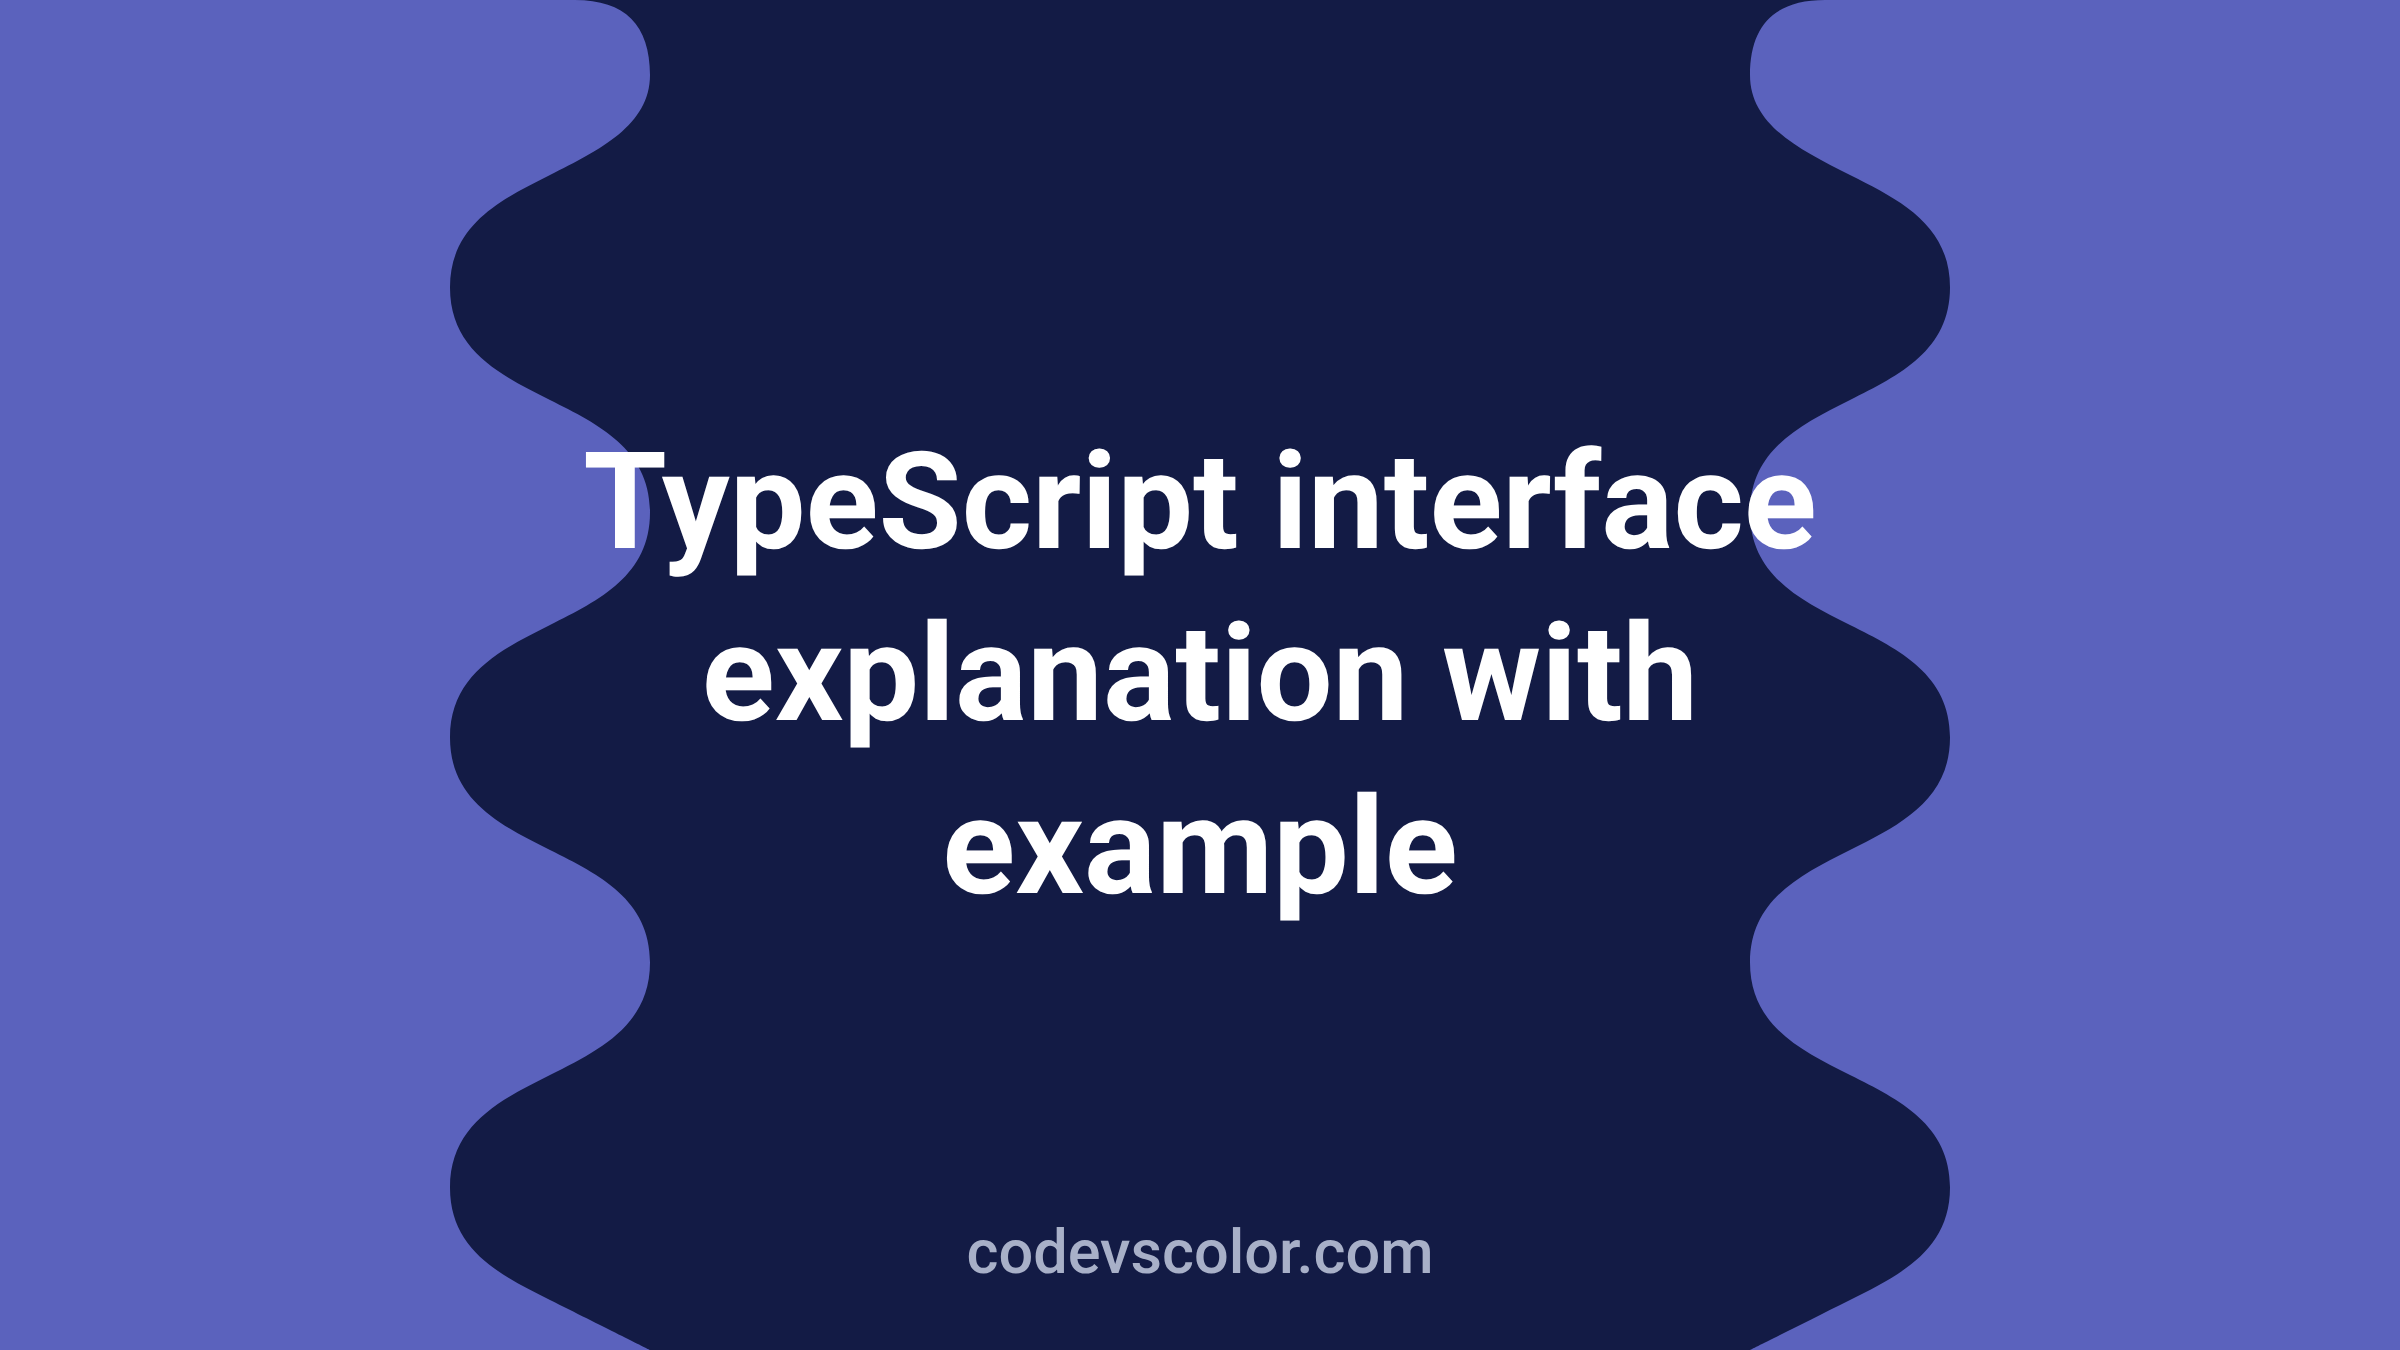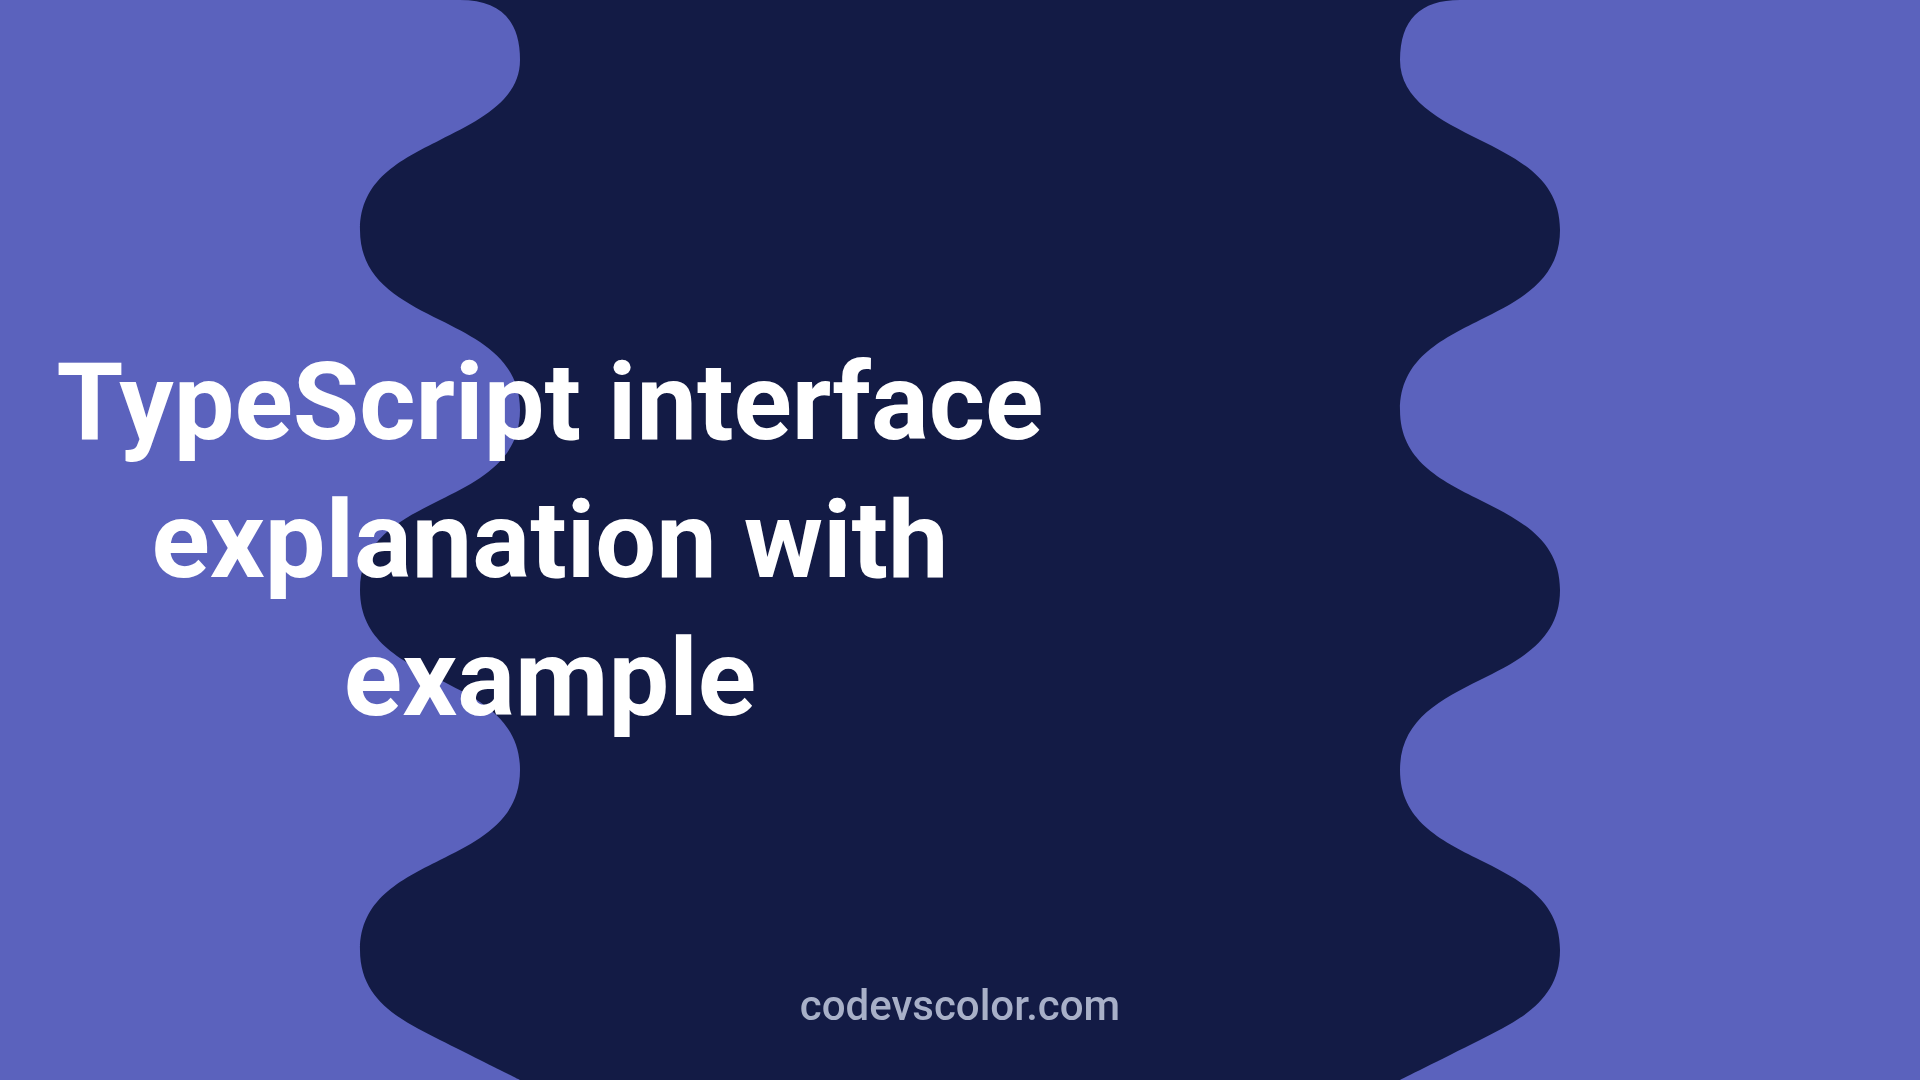--- a/index.html
+++ b/index.html
@@ -32,41 +32,41 @@
     .blob {
       fill: #131b45;
     }
     
     .content {
       position: absolute;
       inset: 0;
       display: flex;
       flex-direction: column;
       justify-content: center;
-      align-items: flex-start;
+      align-items: center;
       z-index: 10;
     }
     
     .title {
       color: #ffffff;
       font-size: 108px;
       font-weight: 700;
       text-align: center;
       line-height: 1.28;
       max-width: 1100px;
     }
     
     .footer {
       position: absolute;
       bottom: 50px;
       left: 0;
       right: 0;
       text-align: center;
       color: #a8b0c8;
-      font-size: 42px;
+      font-size: 49px;
       font-weight: 500;
       z-index: 10;
     }
   </style>
 </head>
 <body>
 
 <div class="background"></div>
 
 <div class="blob-container">

